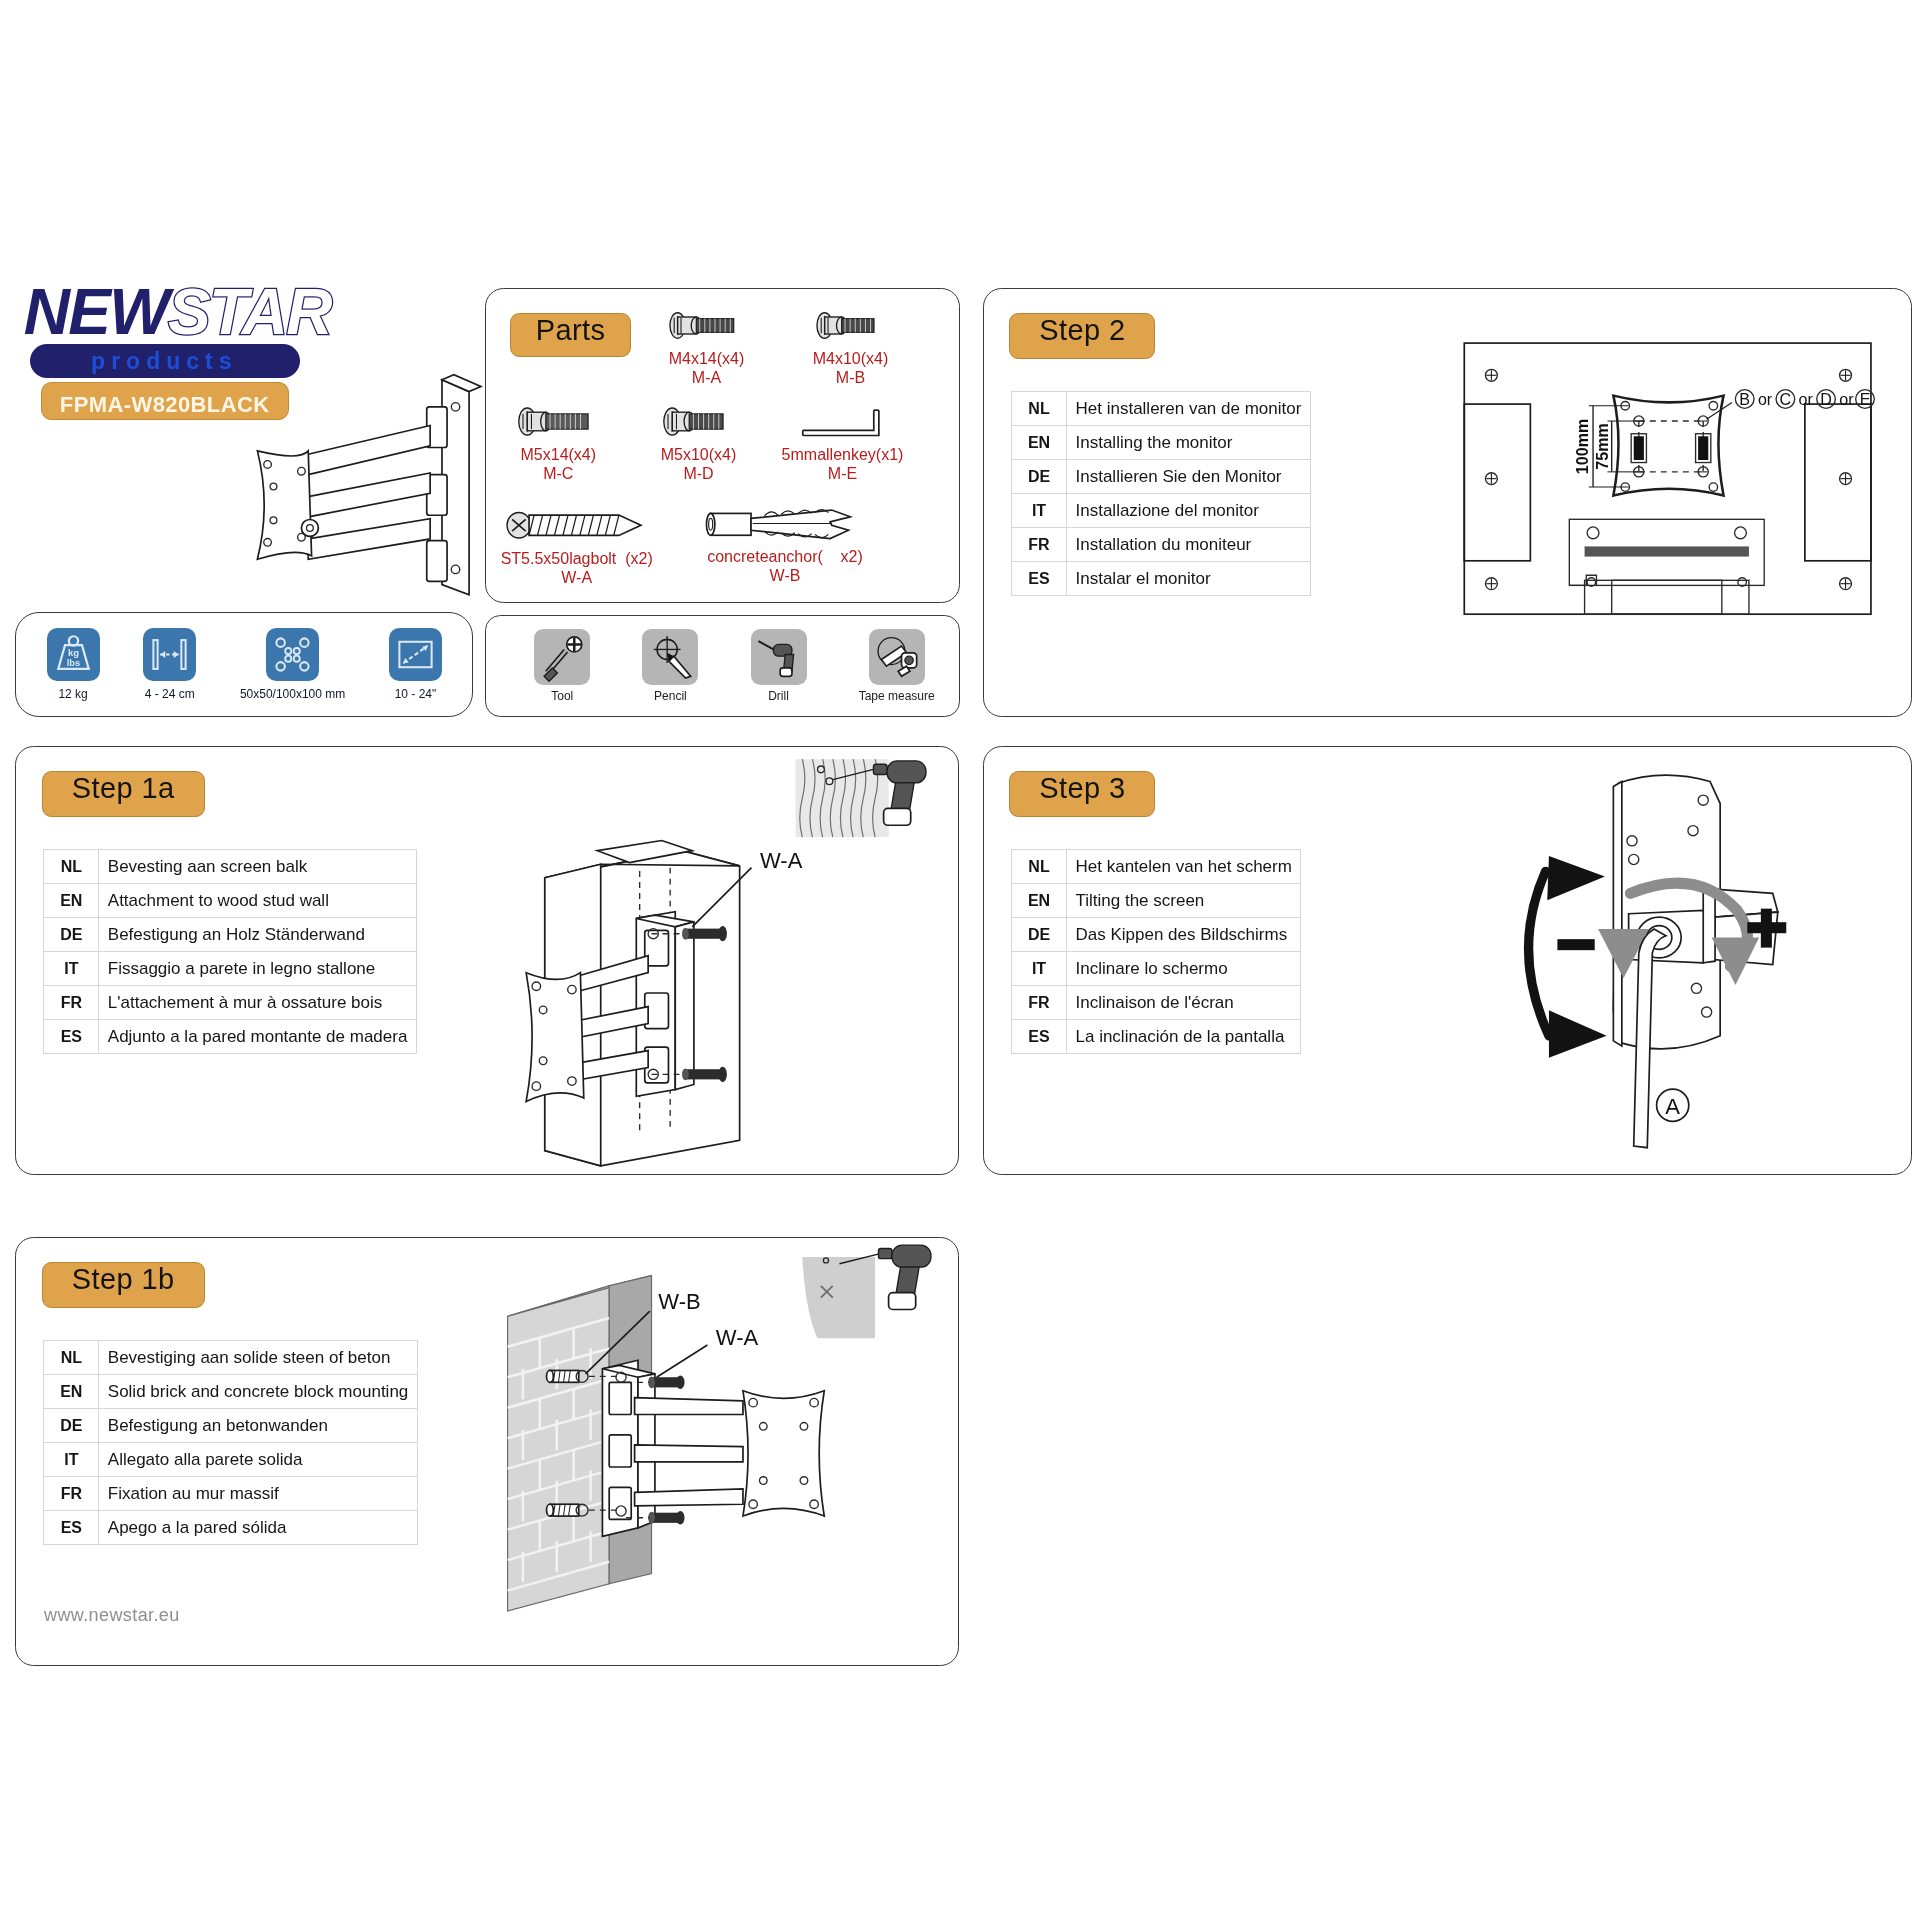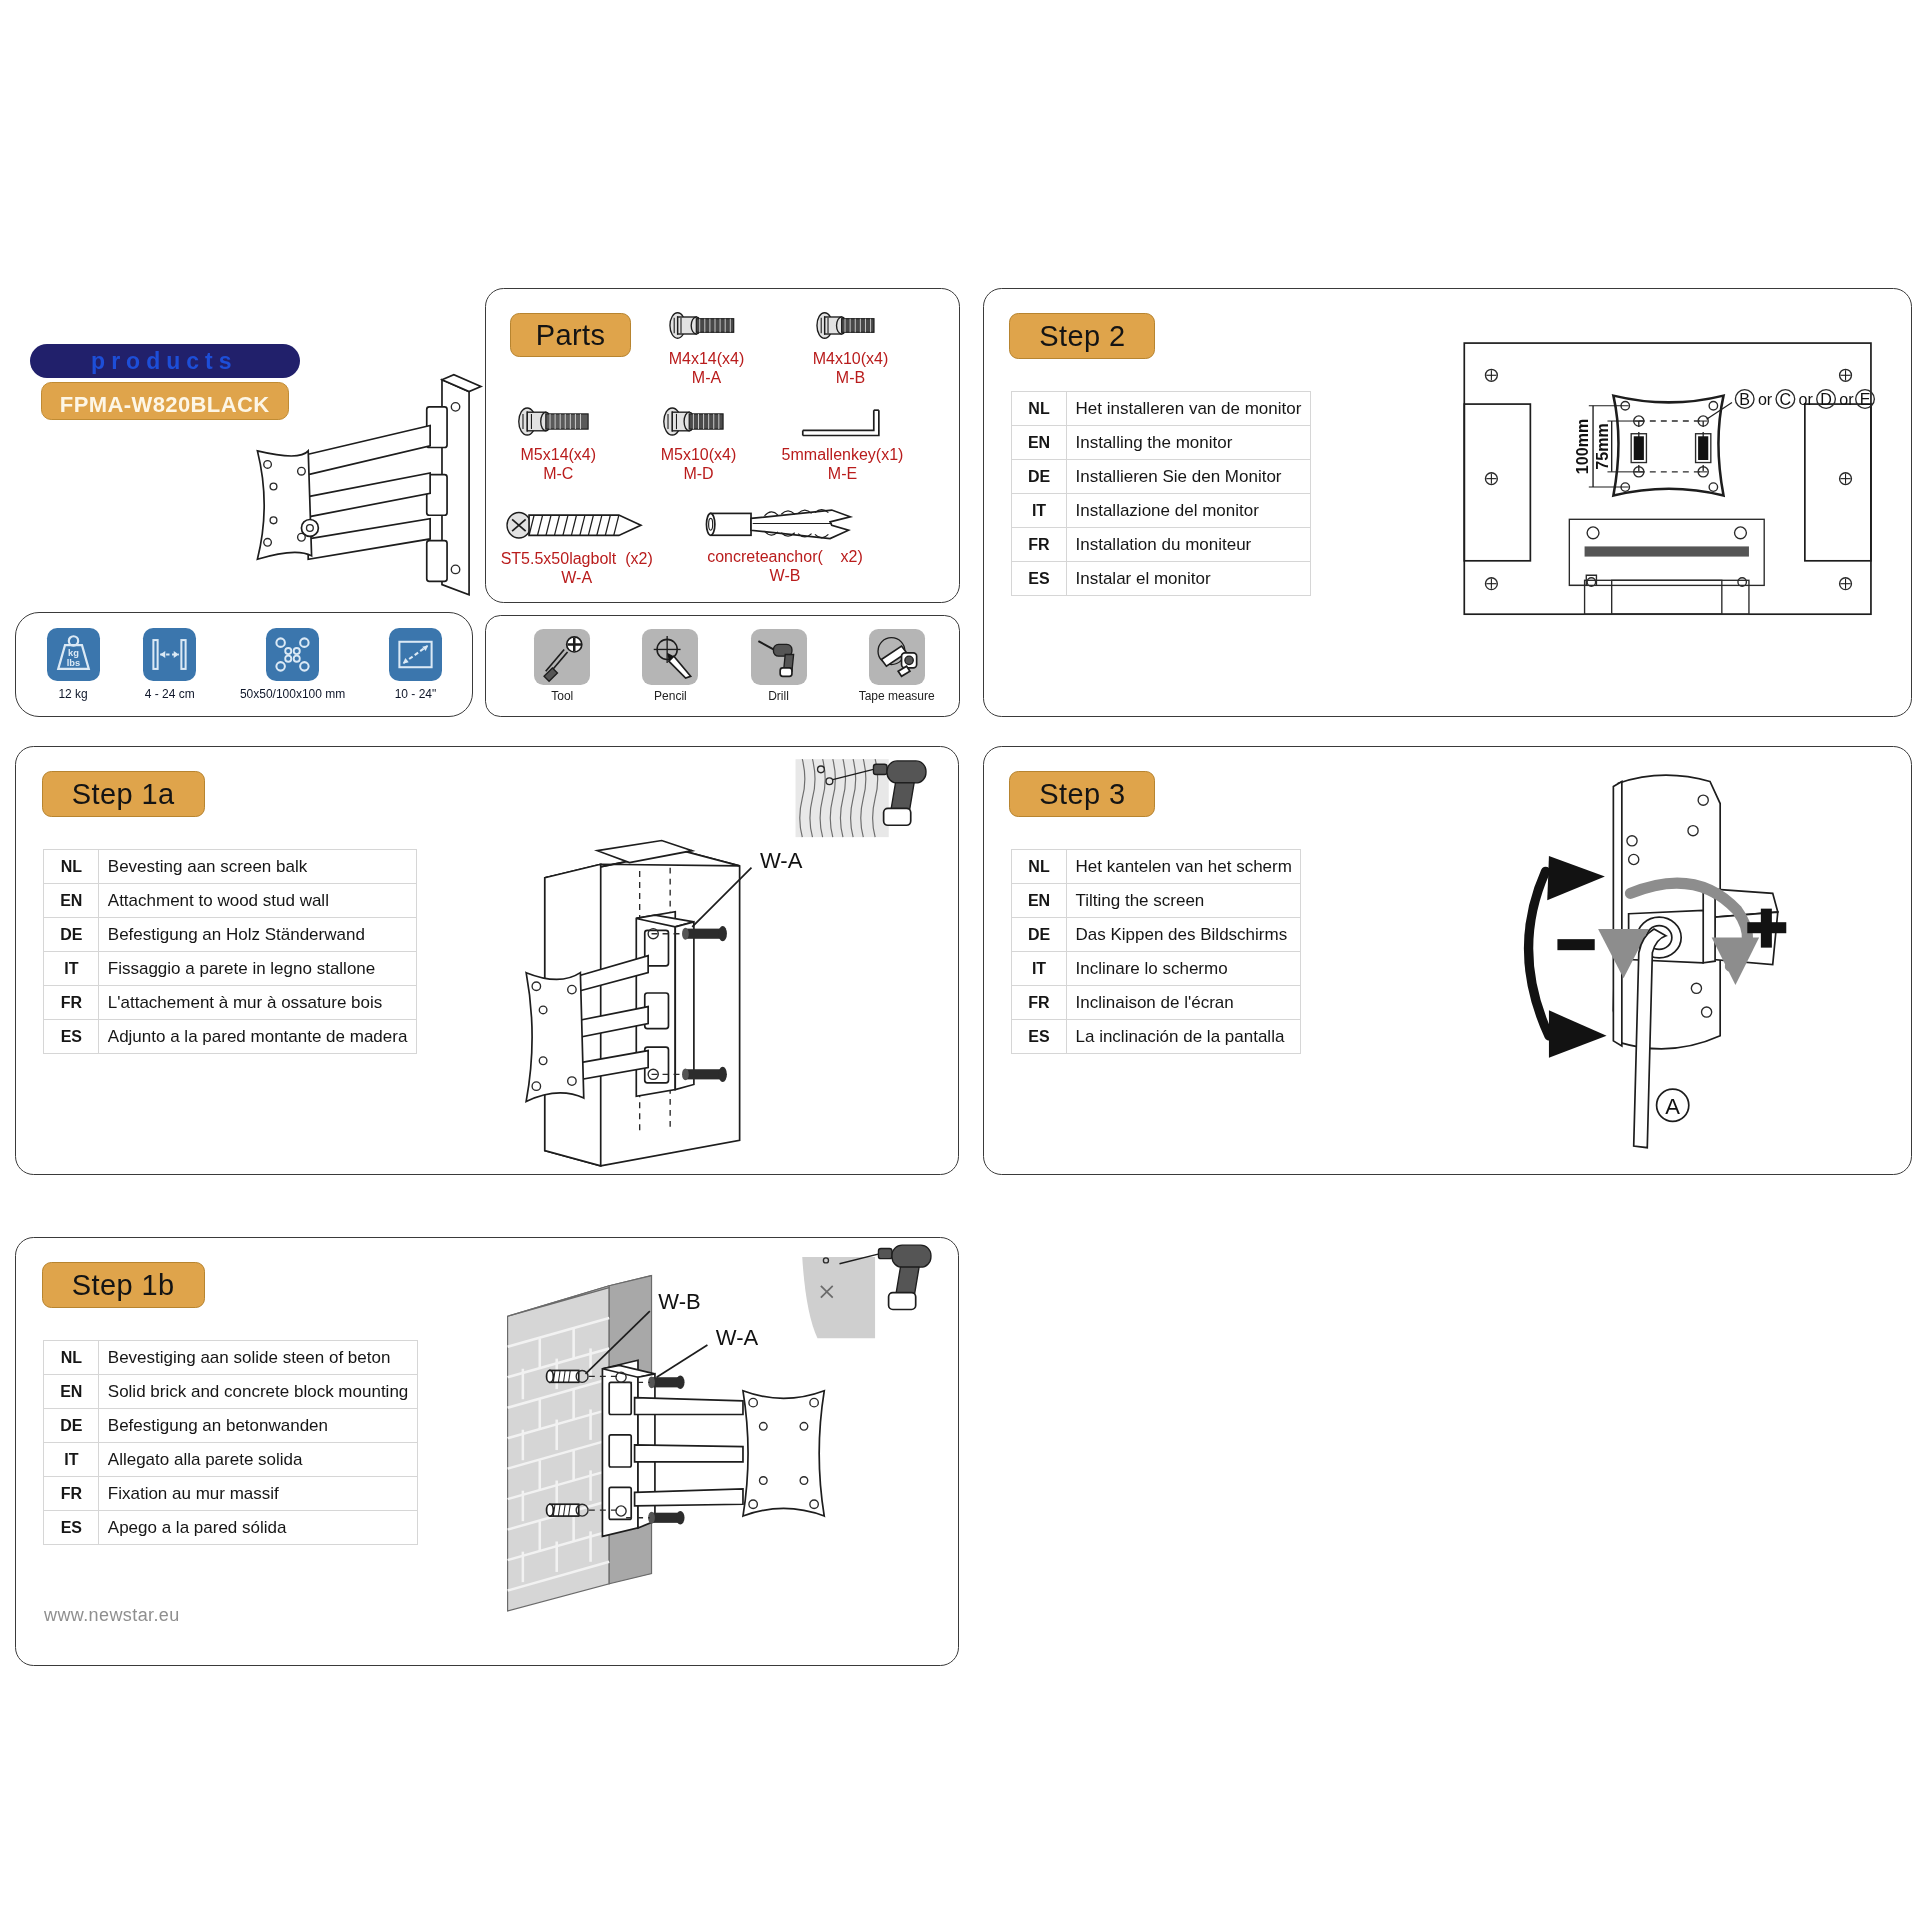--- a/index.html
+++ b/index.html
@@ -22,21 +22,21 @@
 
   
   #spec-panel{left:15.3px;top:612px;width:458px;height:105px;border-radius:24px;}
   .spec-row{display:flex;height:100%;align-items:center;justify-content:space-around;padding:0 8.5px;box-sizing:border-box;}
   .spec-item{display:flex;flex-direction:column;align-items:center;justify-content:center;}
   .spec-tile{width:53px;height:53px;border-radius:10.2px;background:#3b76ad;display:flex;align-items:center;justify-content:center;}
   .spec-label{margin-top:5.1px;font-size:12px;color:#0f172a;white-space:nowrap;}
 
   
   #parts-panel{left:485px;top:288px;width:475px;height:315px;}
-  .tag-pill{position:absolute;background:#dfa44b;border:1.7px solid #b7842f;border-radius:9.3px;display:flex;align-items:center;justify-content:center;}
+  .tag-pill{position:absolute;background:#dfa44b;border:1.7px solid #b7842f;border-radius:9.3px;display:flex;justify-content:center;}
   .tag-pill span{font-size:29px;font-weight:normal;color:#141414;letter-spacing:0.4px;}
   #parts-tag{left:24px;top:24px;width:119px;height:42px;}
   .part{position:absolute;text-align:center;width:153px;}
   .part .glyph{height:49px;display:flex;align-items:center;justify-content:center;}
   .part .cap{font-size:16px;line-height:1.18;color:#b91c1c;white-space:pre;}
 
   
   #tools-panel{left:485px;top:615px;width:475px;height:102px;border-radius:15.3px;}
   .tools-row{display:flex;height:100%;align-items:center;justify-content:space-around;padding:0 10.2px;box-sizing:border-box;}
   .tool-item{display:flex;flex-direction:column;align-items:center;padding-left:24px;}
@@ -71,20 +71,23 @@
   .filllight{fill:#e2e2e2;stroke:#1d1d1d;stroke-width:1.6;}
   .solidblk{fill:#121212;}
   .greyarrow{fill:#8d8d8d;}
   .lbl{font-family:"Liberation Sans",sans-serif;font-size:26px;fill:#111;}
   .lbl-sm{font-family:"Liberation Sans",sans-serif;font-size:19px;fill:#111;}
 </style>
 </head>
 <body>
 
 <div id="logo-block">
+  <div class="logo-word">
+    <span class="logo-new">NEW</span><span class="logo-star">STAR</span>
+  </div>
   <div class="logo-bar"></div>
   <div class="logo-products">products</div>
   <div class="model-pill">
     <span>FPMA-W820BLACK</span>
   </div>
 </div>
 
 <div id="hero-drawing">
 <svg width="280" height="254" viewBox="0 0 330 300">
 

